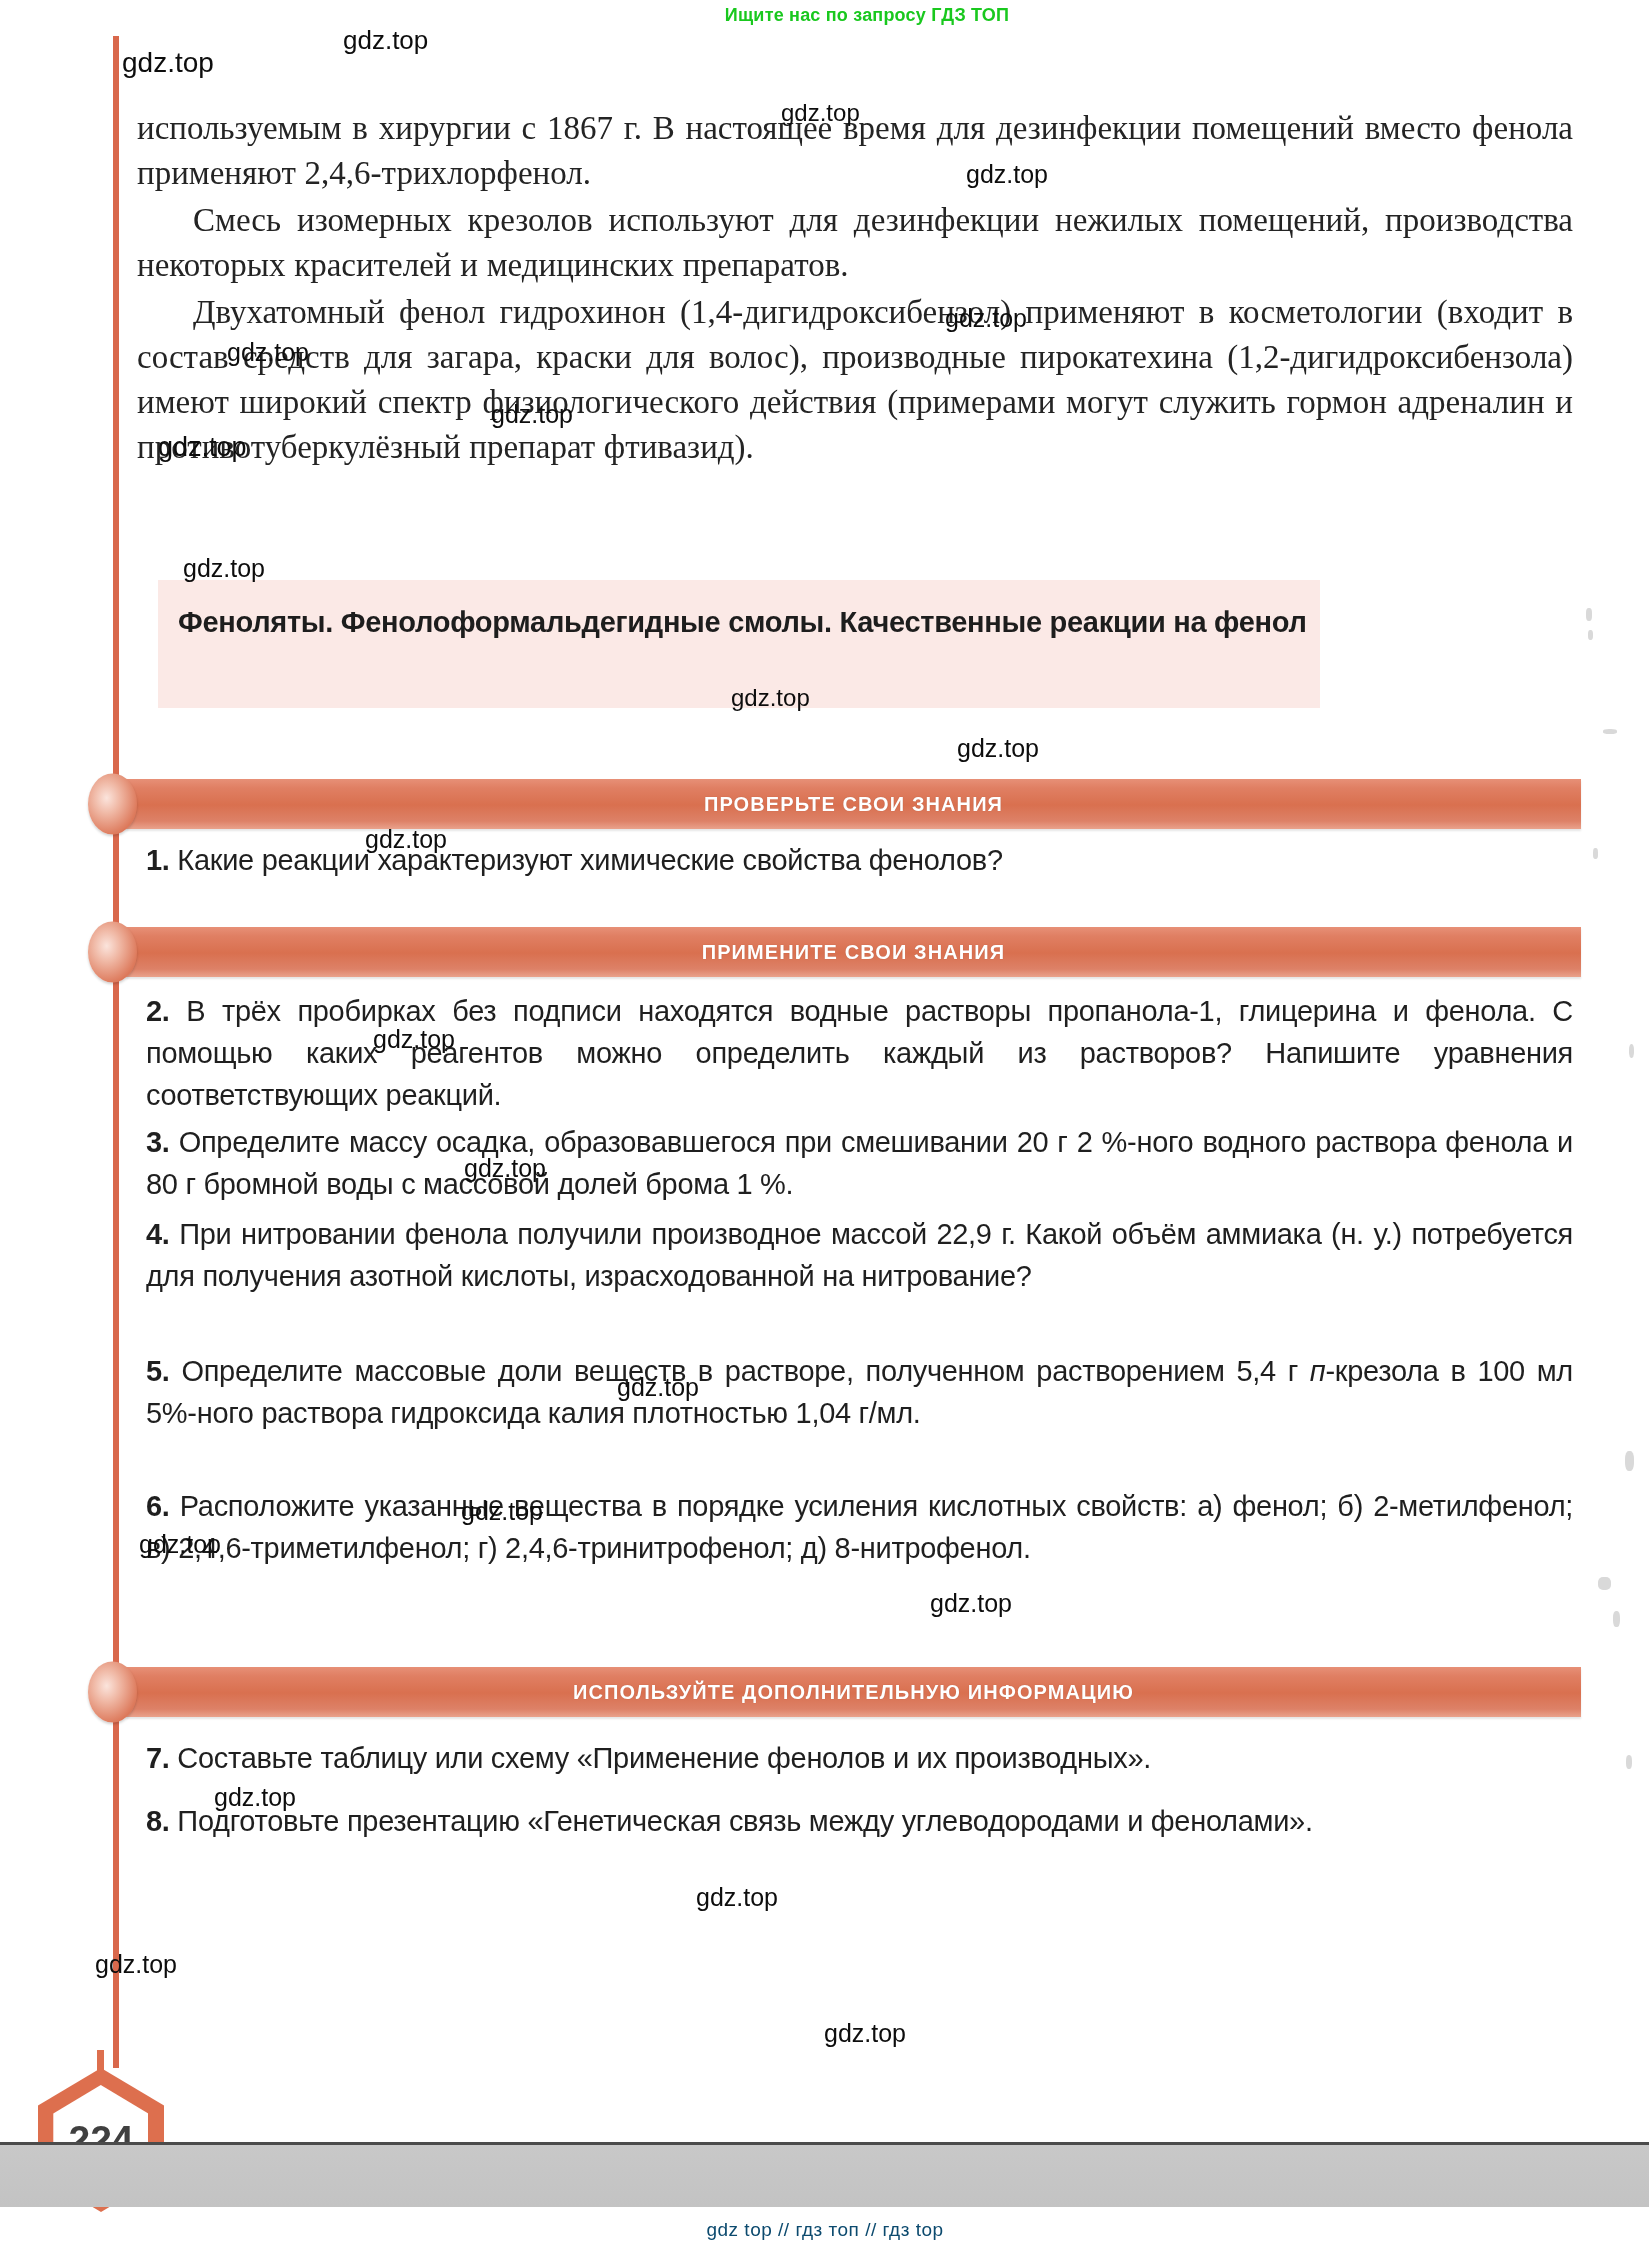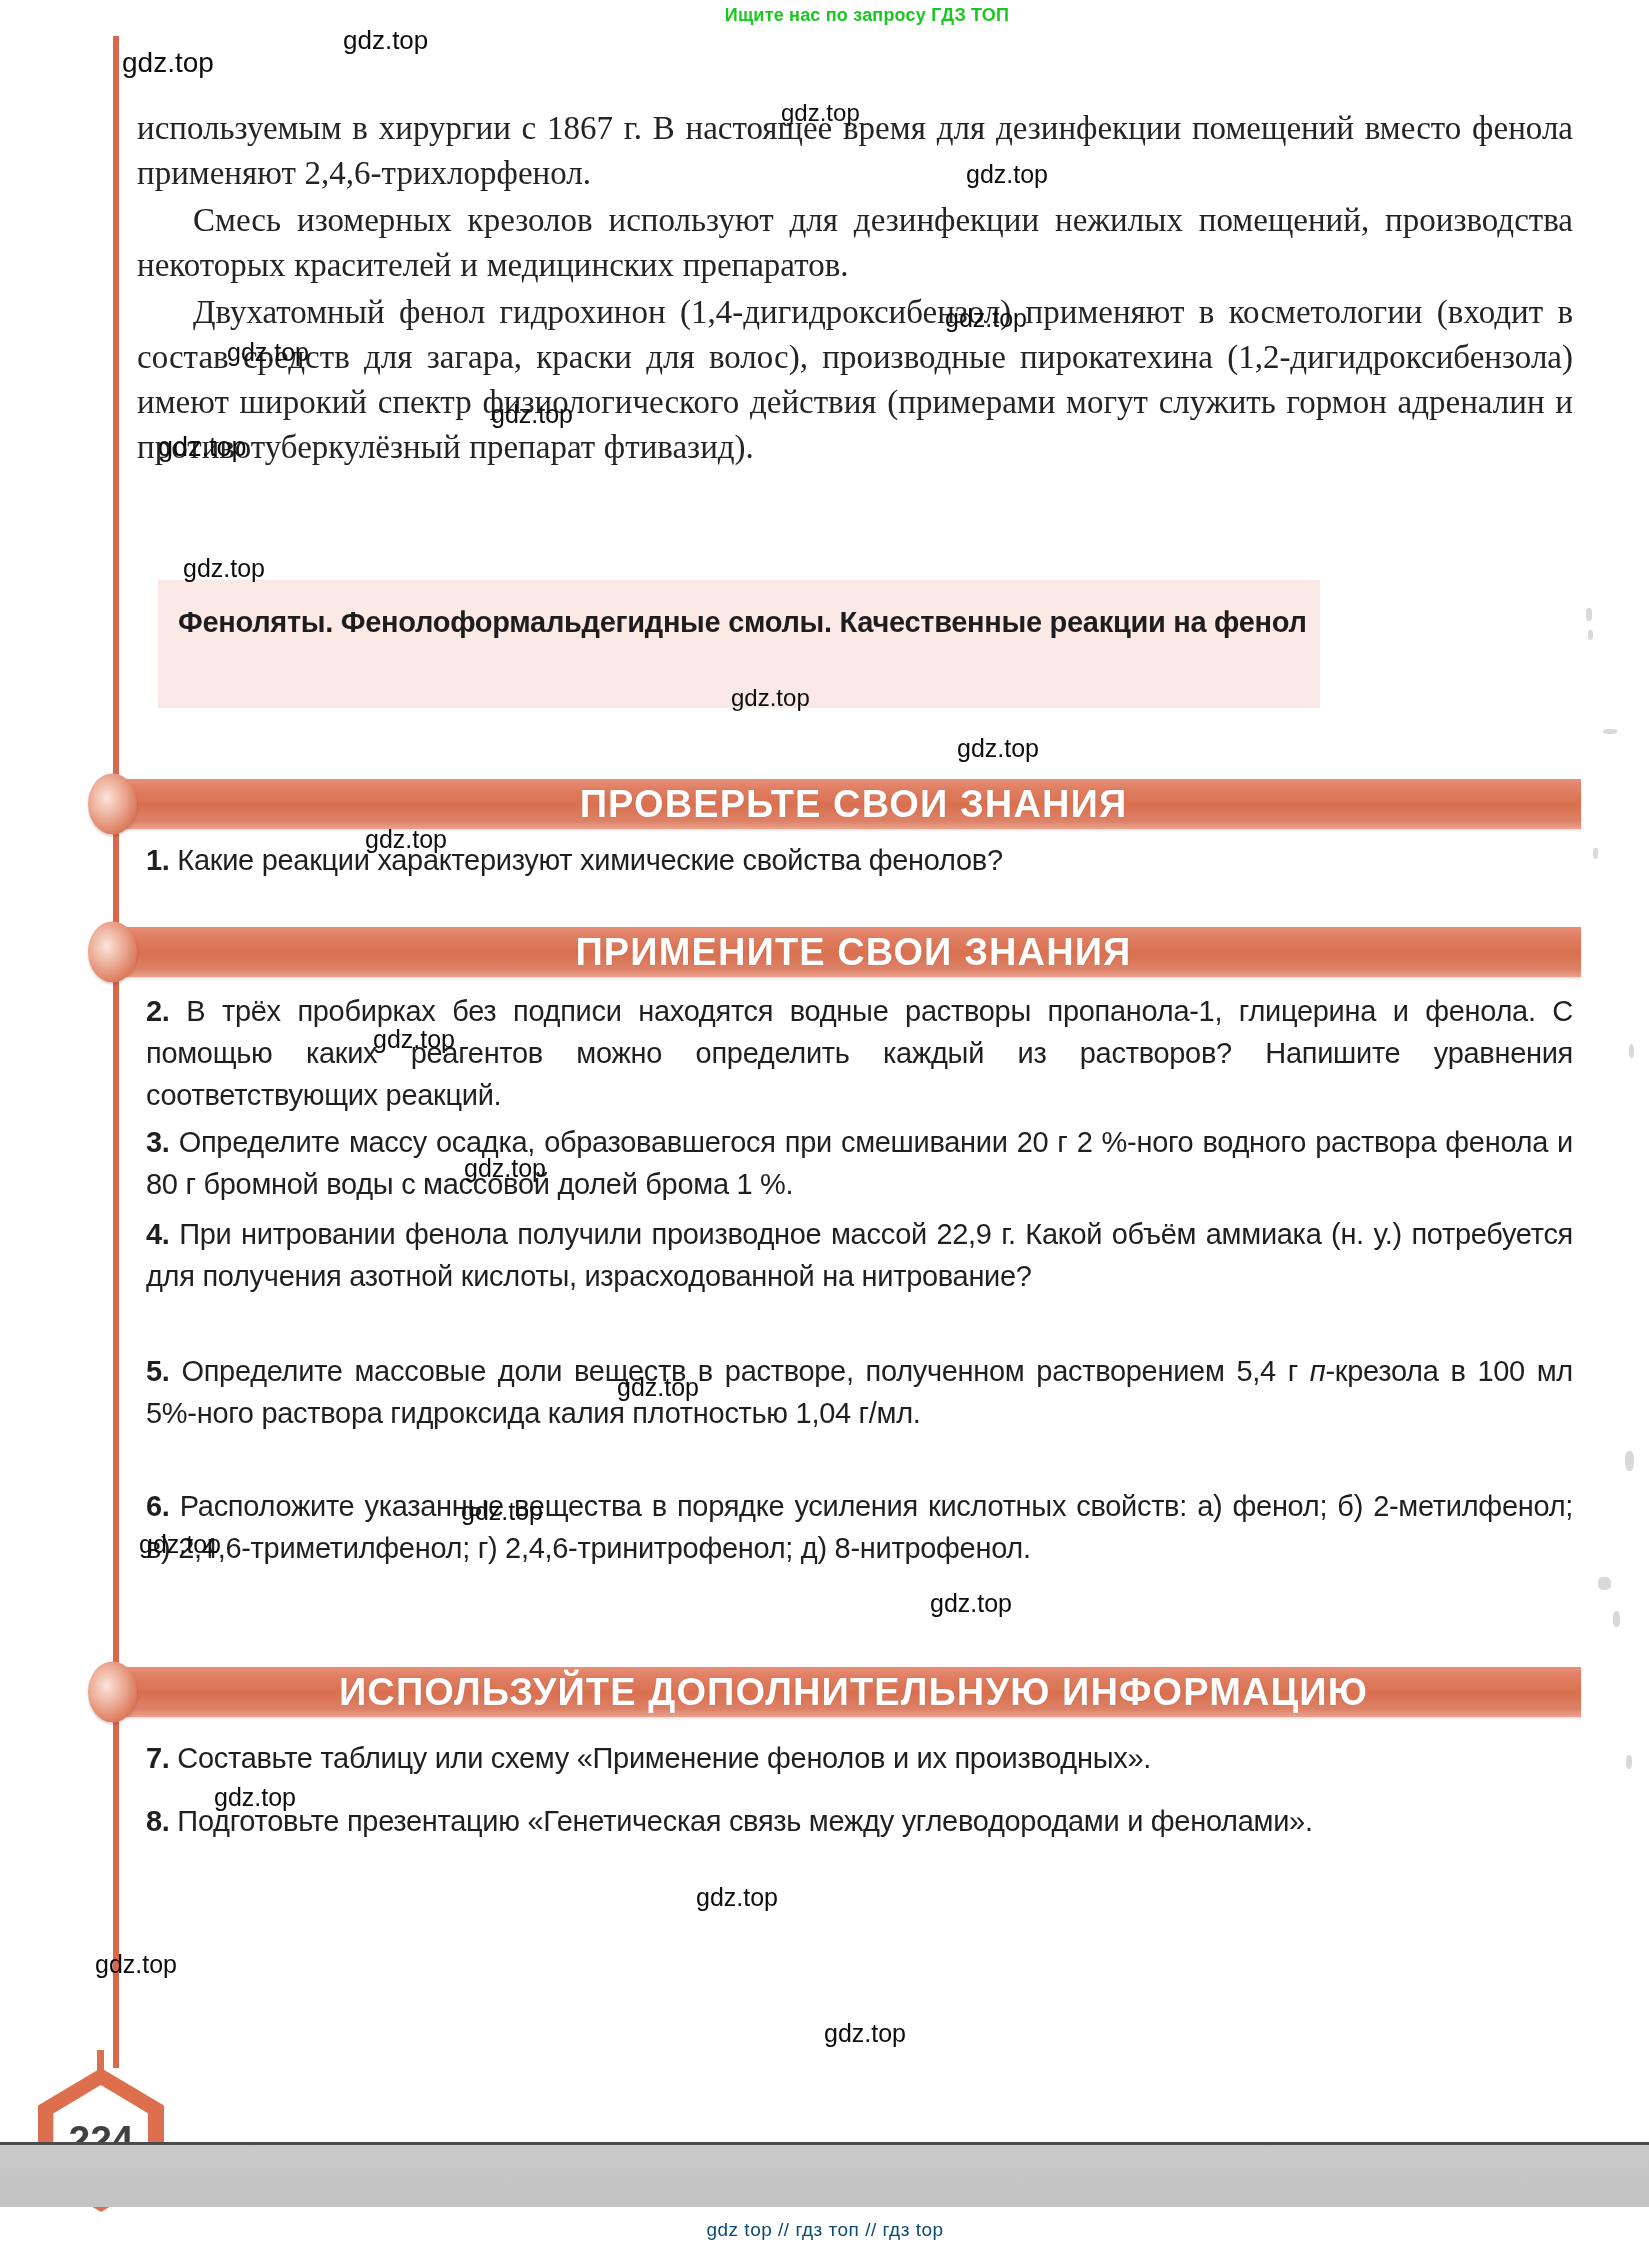--- a/index.html
+++ b/index.html
@@ -95,21 +95,21 @@
   }
   .banner-label {
     position: absolute;
     right: 0;
     left: 0;
     top: 50%;
     transform: translateY(-50%);
     text-align: center;
     font-family: "Liberation Sans", "DejaVu Sans", sans-serif;
     font-weight: 700;
-    font-size: 38px;
+    font-size: 20px;
     letter-spacing: 1.1px;
     color: #ffffff;
     text-shadow: 0 0.9px 0.9px rgba(120,50,30,0.45);
   }
   .banner-knob {
     position: absolute;
     left: -38px;
     top: 50%;
     transform: translateY(-50%);
     width: 49px;

